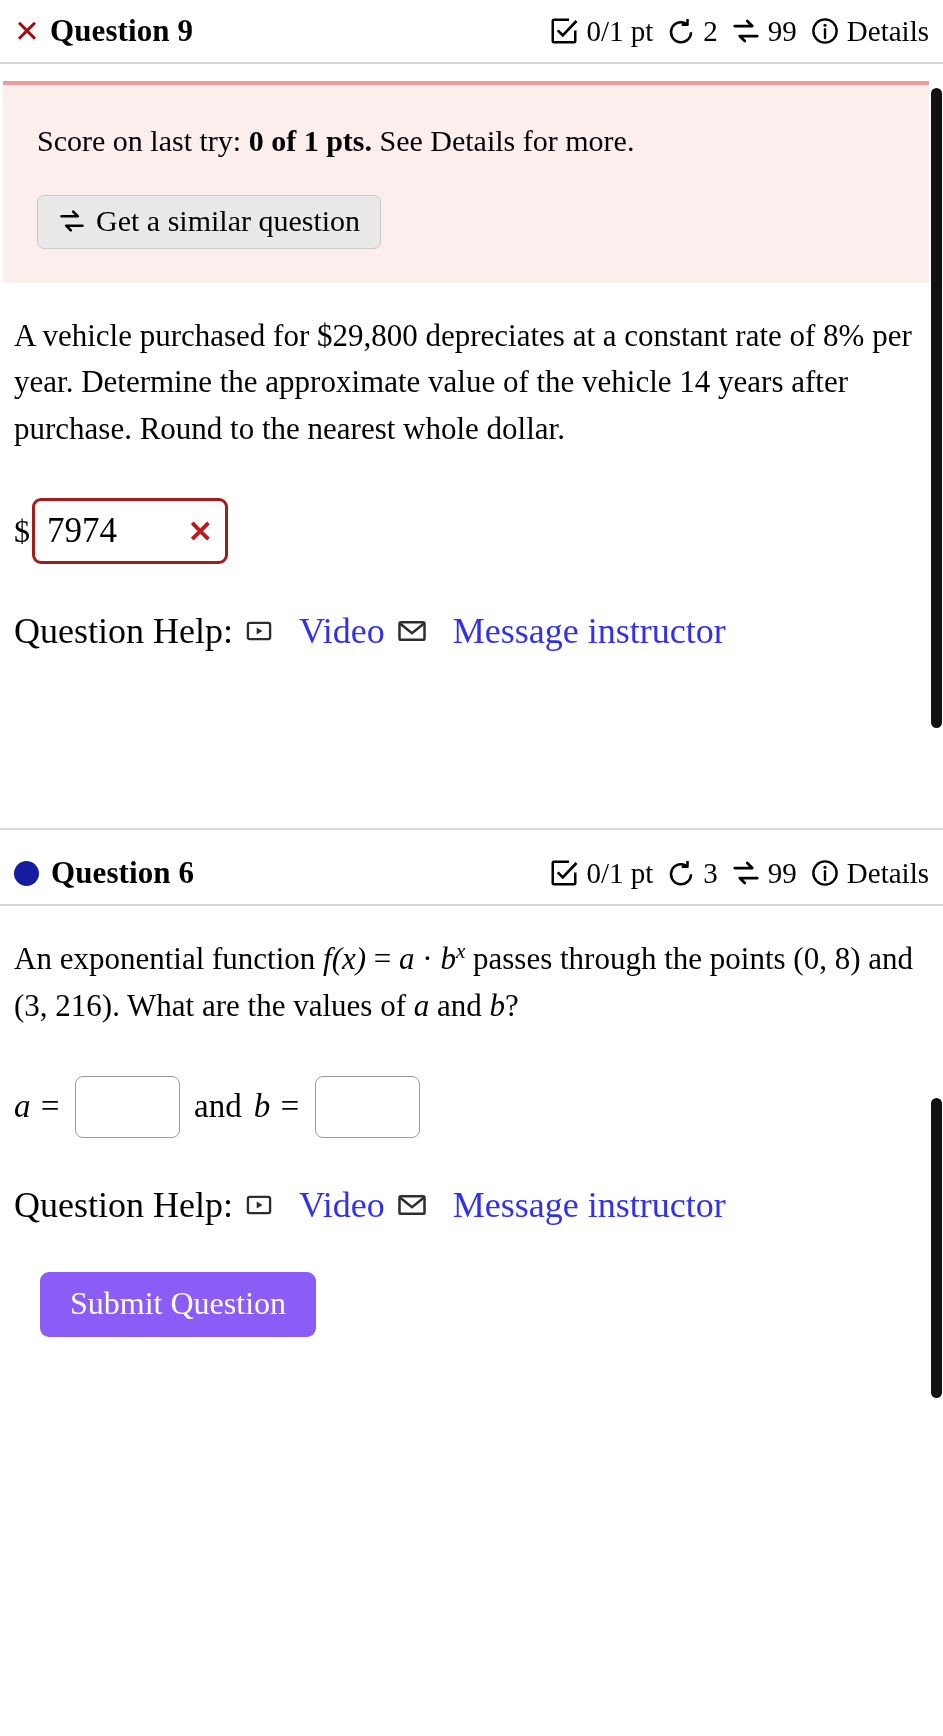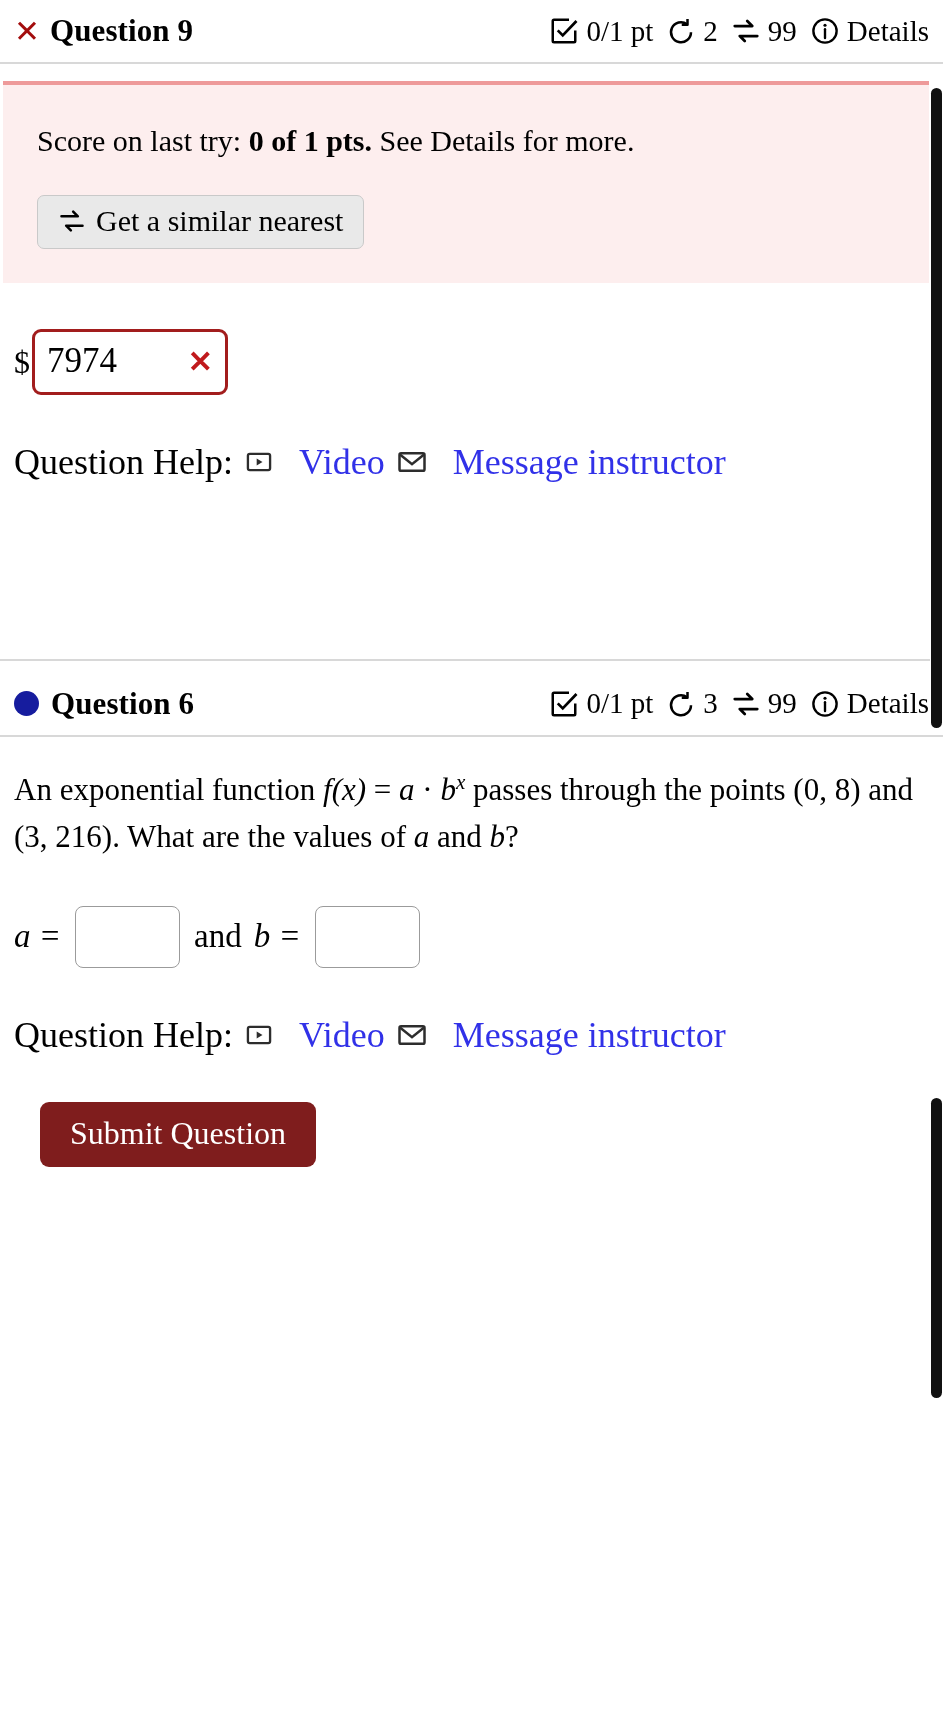--- a/index.html
+++ b/index.html
@@ -161,21 +161,21 @@
     color: #3131e8;
     text-decoration: none;
     display: inline-flex;
     align-items: center;
     gap: 26px;
   }
   .helplink .lbl { color: #3131e8; }
 
   .btn-submit {
     margin: 40px 0 0 26px;
-    background: #7f1d1d;
+    background: #8b5cf6;
     color: #ffffff;
     border: none;
     border-radius: 9px;
     font-size: 32px;
     font-family: "Liberation Serif", "DejaVu Serif", serif;
     padding: 13px 30px 15px 30px;
   }
 
   
   .sb-track {
@@ -249,26 +249,27 @@
     <span>See Details for more.</span>
   </div>
   <div class="retry-row">
     <button class="btn-similar">
       <span class="ic">
         <svg width="28" height="28" viewBox="0 0 24 24" fill="none" stroke="#000" stroke-width="2.2" stroke-linecap="round" stroke-linejoin="round">
           <path d="M3 8h14l-4-4"></path>
             <path d="M21 16H7l4 4"></path>
         </svg>
       </span>
-      <span>Get a similar nearest</span>
+      <span>Get a similar question</span>
     </button>
   </div>
 </div>
 
 <div class="qbody">
+  <div class="qtext">A vehicle purchased for $29,800 depreciates at a constant rate of 8% per year. Determine the approximate value of the vehicle 14 years after purchase. Round to the nearest whole dollar.</div>
 
   <div class="ansrow">
     <span class="dollar">$</span>
     <span class="ansbox">
       <span class="ansval">7974</span>
       <span class="xwrong">✕</span>
     </span>
   </div>
 
   <div class="helprow">

